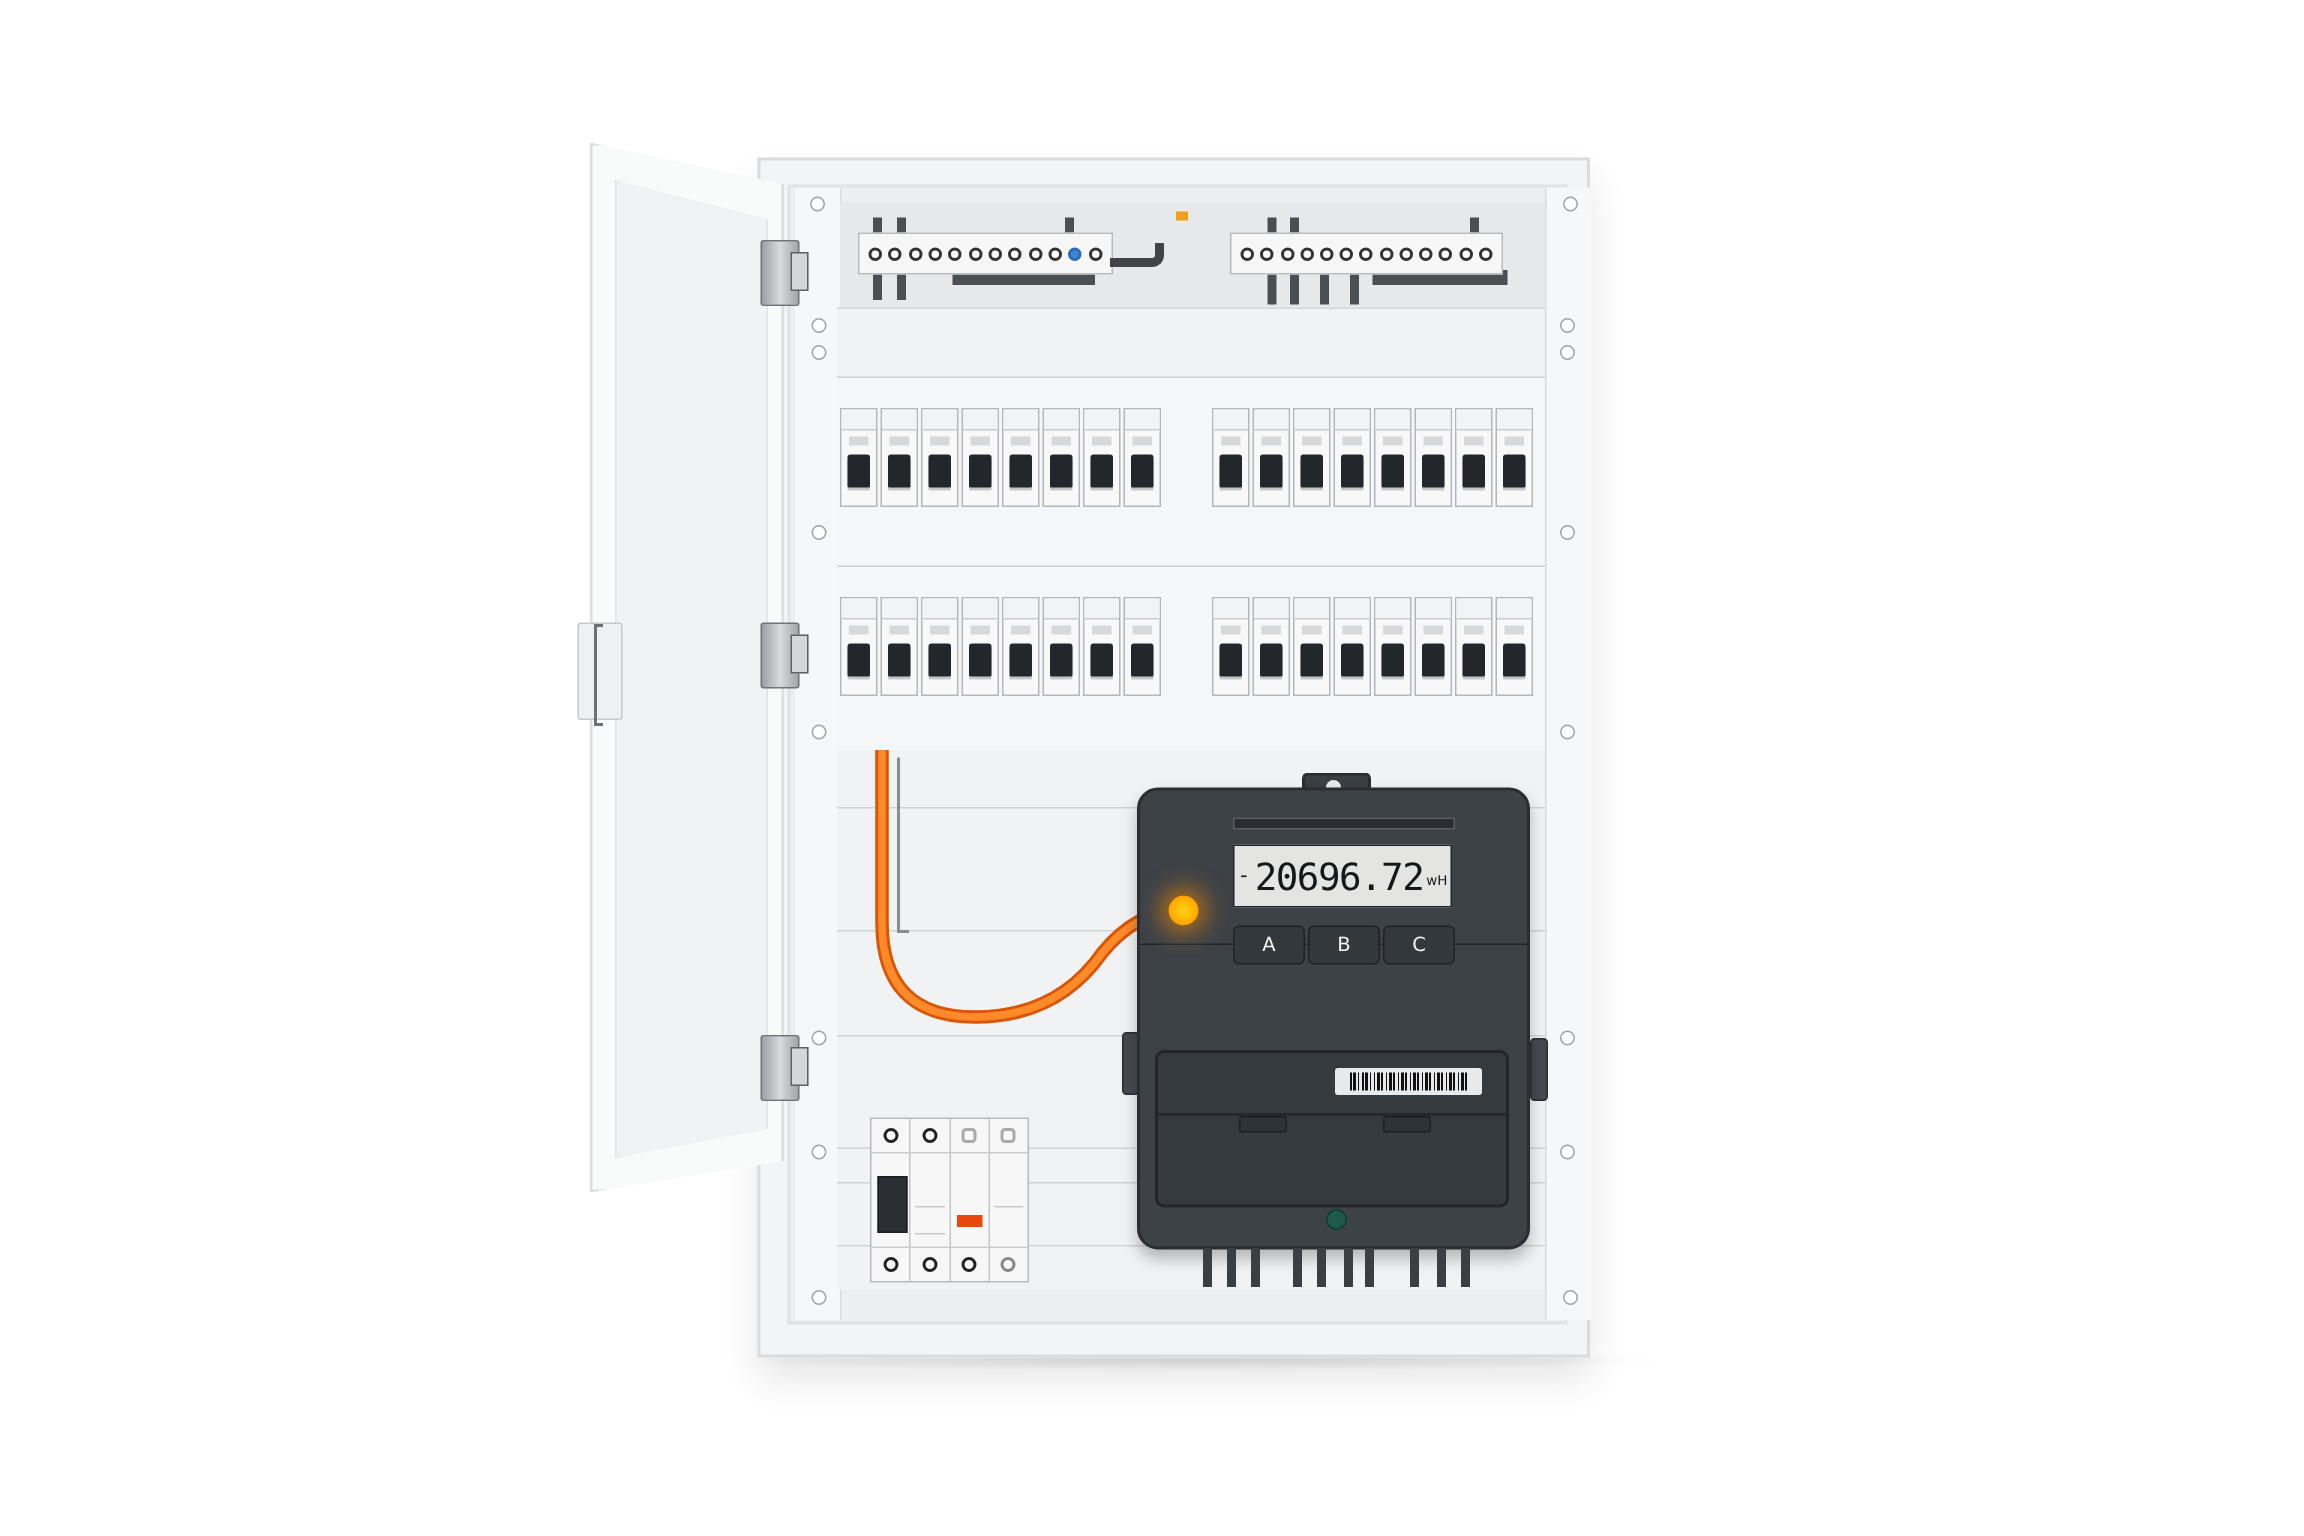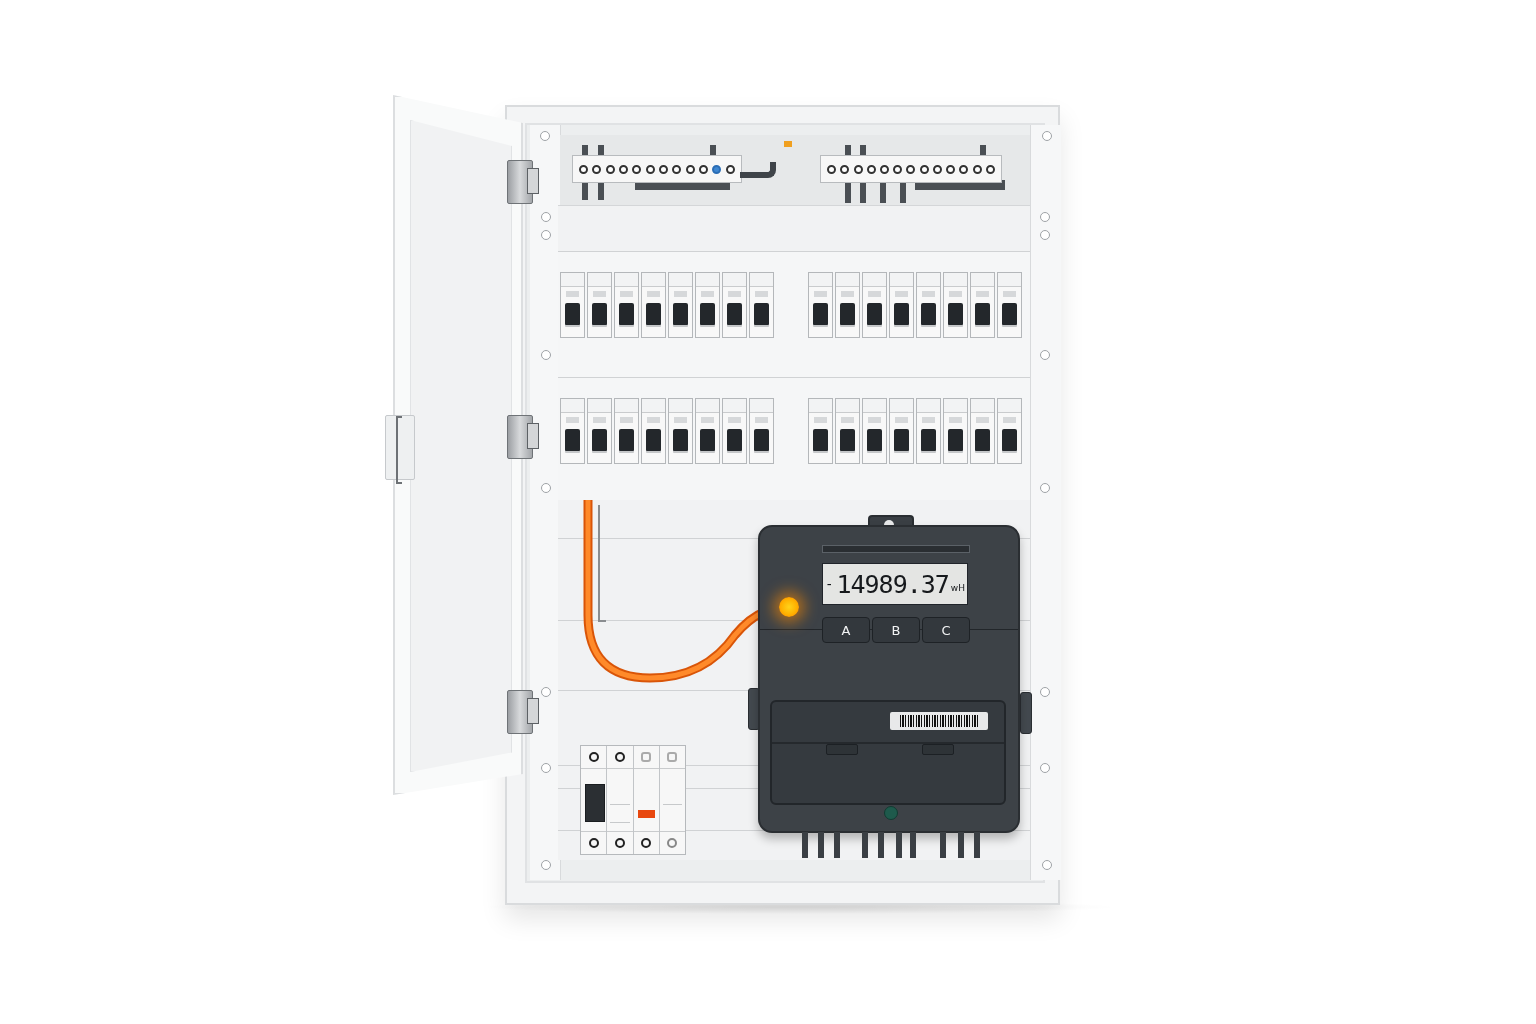--- a/index.html
+++ b/index.html
@@ -370,21 +370,21 @@
 </div>
 
 <div class="abs meter-tab"></div>
 <div class="abs meter-tab-hole"></div>
 <div class="abs meter-side" style="left:748px;top:688px"></div>
 <div class="abs meter-side" style="left:1020px;top:692px"></div>
 <div class="abs meter"></div>
 <div class="abs meter-slot"></div>
 <div class="abs meter-lcd">
   <span class="lcd-value" style="font-size:14px;margin-right:4px">-</span>
-  <span class="lcd-value">14989.37</span>
+  <span class="lcd-value">20696.72</span>
   <span class="lcd-unit">wH</span>
 </div>
 <div class="abs meter-line"></div>
 <div class="abs meter-btns">
   <div class="meter-btn">A</div>
   <div class="meter-btn">B</div>
   <div class="meter-btn">C</div>
 </div>
 <div class="abs led"></div>
 <div class="abs meter-lower"></div>

